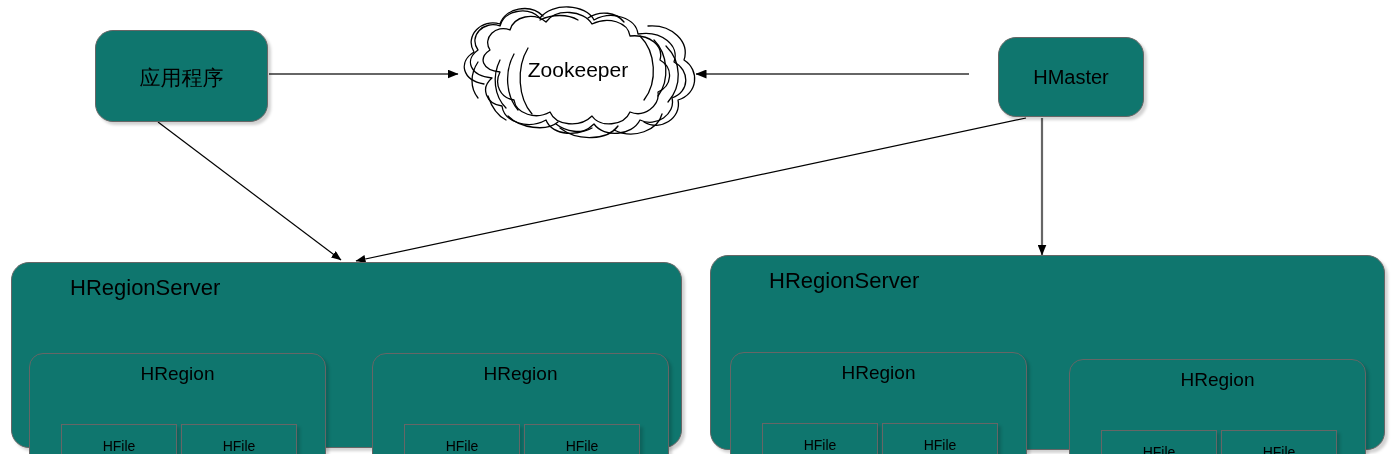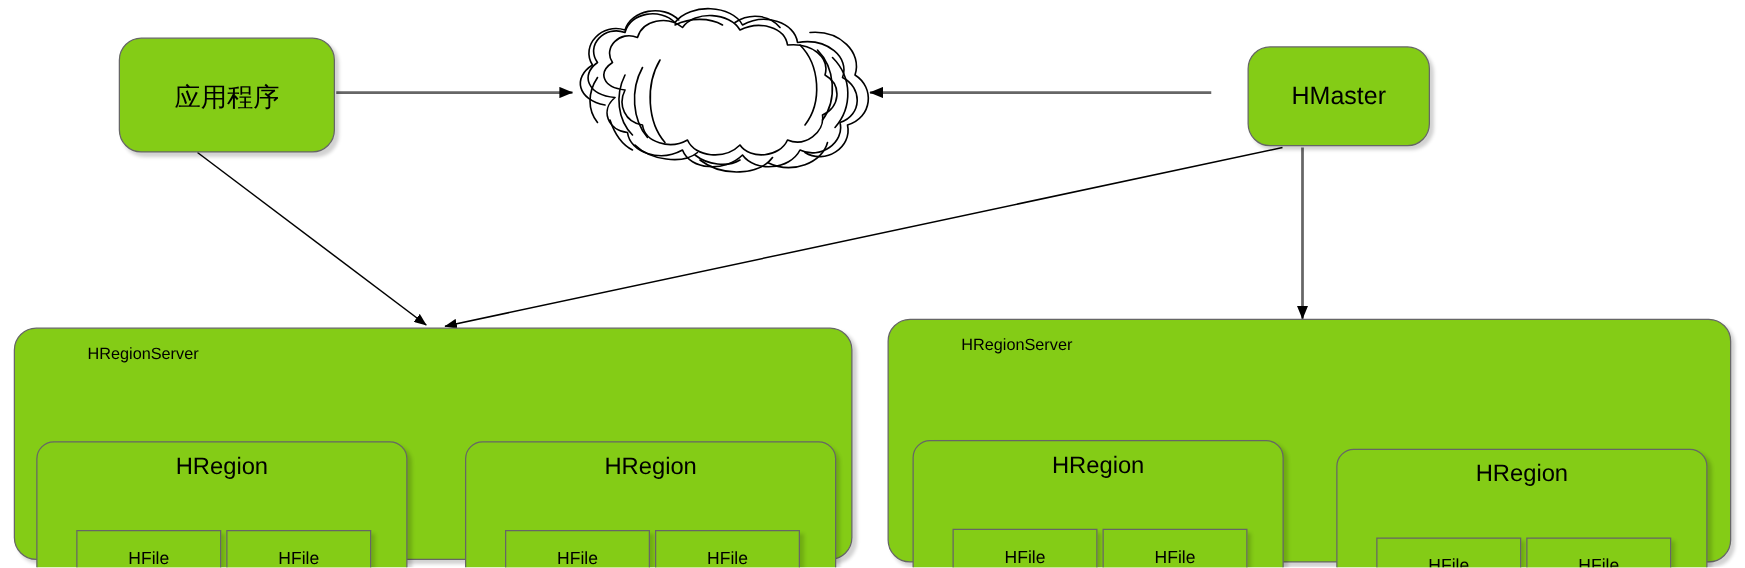--- a/index.html
+++ b/index.html
@@ -32,21 +32,21 @@
     width: 1396px;
     height: 454px;
     pointer-events: none;
     z-index: 6;
   }
 
   
   .node {
     position: absolute;
     box-sizing: border-box;
-    background: #84cc16;
+    background: #0f766e;
     border: 1px solid #666666;
     z-index: 10;
   }
   .rounded-lg {
     border-radius: 18px;
     box-shadow: 3px 3px 3px rgba(0,0,0,0.18);
   }
   .rounded-md {
     border-radius: 14px;
     box-shadow: 3px 3px 3px rgba(0,0,0,0.16);
@@ -95,21 +95,21 @@
     left: 460px; top: 58px; width: 236px;
     text-align: center;
     font-size: 21px;
     color: #000000;
     z-index: 12;
     white-space: nowrap;
   }
 
   .rs-node .label-left {
     left: 58px; top: 12px;
-    font-size: 13px;
+    font-size: 22px;
   }
   .region-node > .label-center {
     top: 9px;
     font-size: 19px;
   }
   .hfile-node .label-center {
     top: 13px;
     font-size: 14px;
   }
 </style>
@@ -191,20 +191,21 @@
 
       <path d="M654,40 C668,54 670,80 658,96"></path>
       <path d="M666,46 C682,62 682,86 668,102"></path>
       <path d="M640,36 C656,52 658,82 644,100"></path>
 
       <path d="M540,20 C552,14 568,14 578,20"></path>
       <path d="M588,18 C600,10 616,12 624,22"></path>
       <path d="M556,124 C566,132 582,134 592,128"></path>
     </g>
   </svg>
+  <div class="cloud-text">Zookeeper</div>
 
   <div class="node rounded-lg app-node">
     <span class="label-center">应用程序</span>
   </div>
 
   <div class="node rounded-lg hmaster-node">
     <span class="label-center">HMaster</span>
   </div>
 
   <div class="node rounded-lg rs-node" style="left:11px; top:262px; width:671px; height:186px;">

